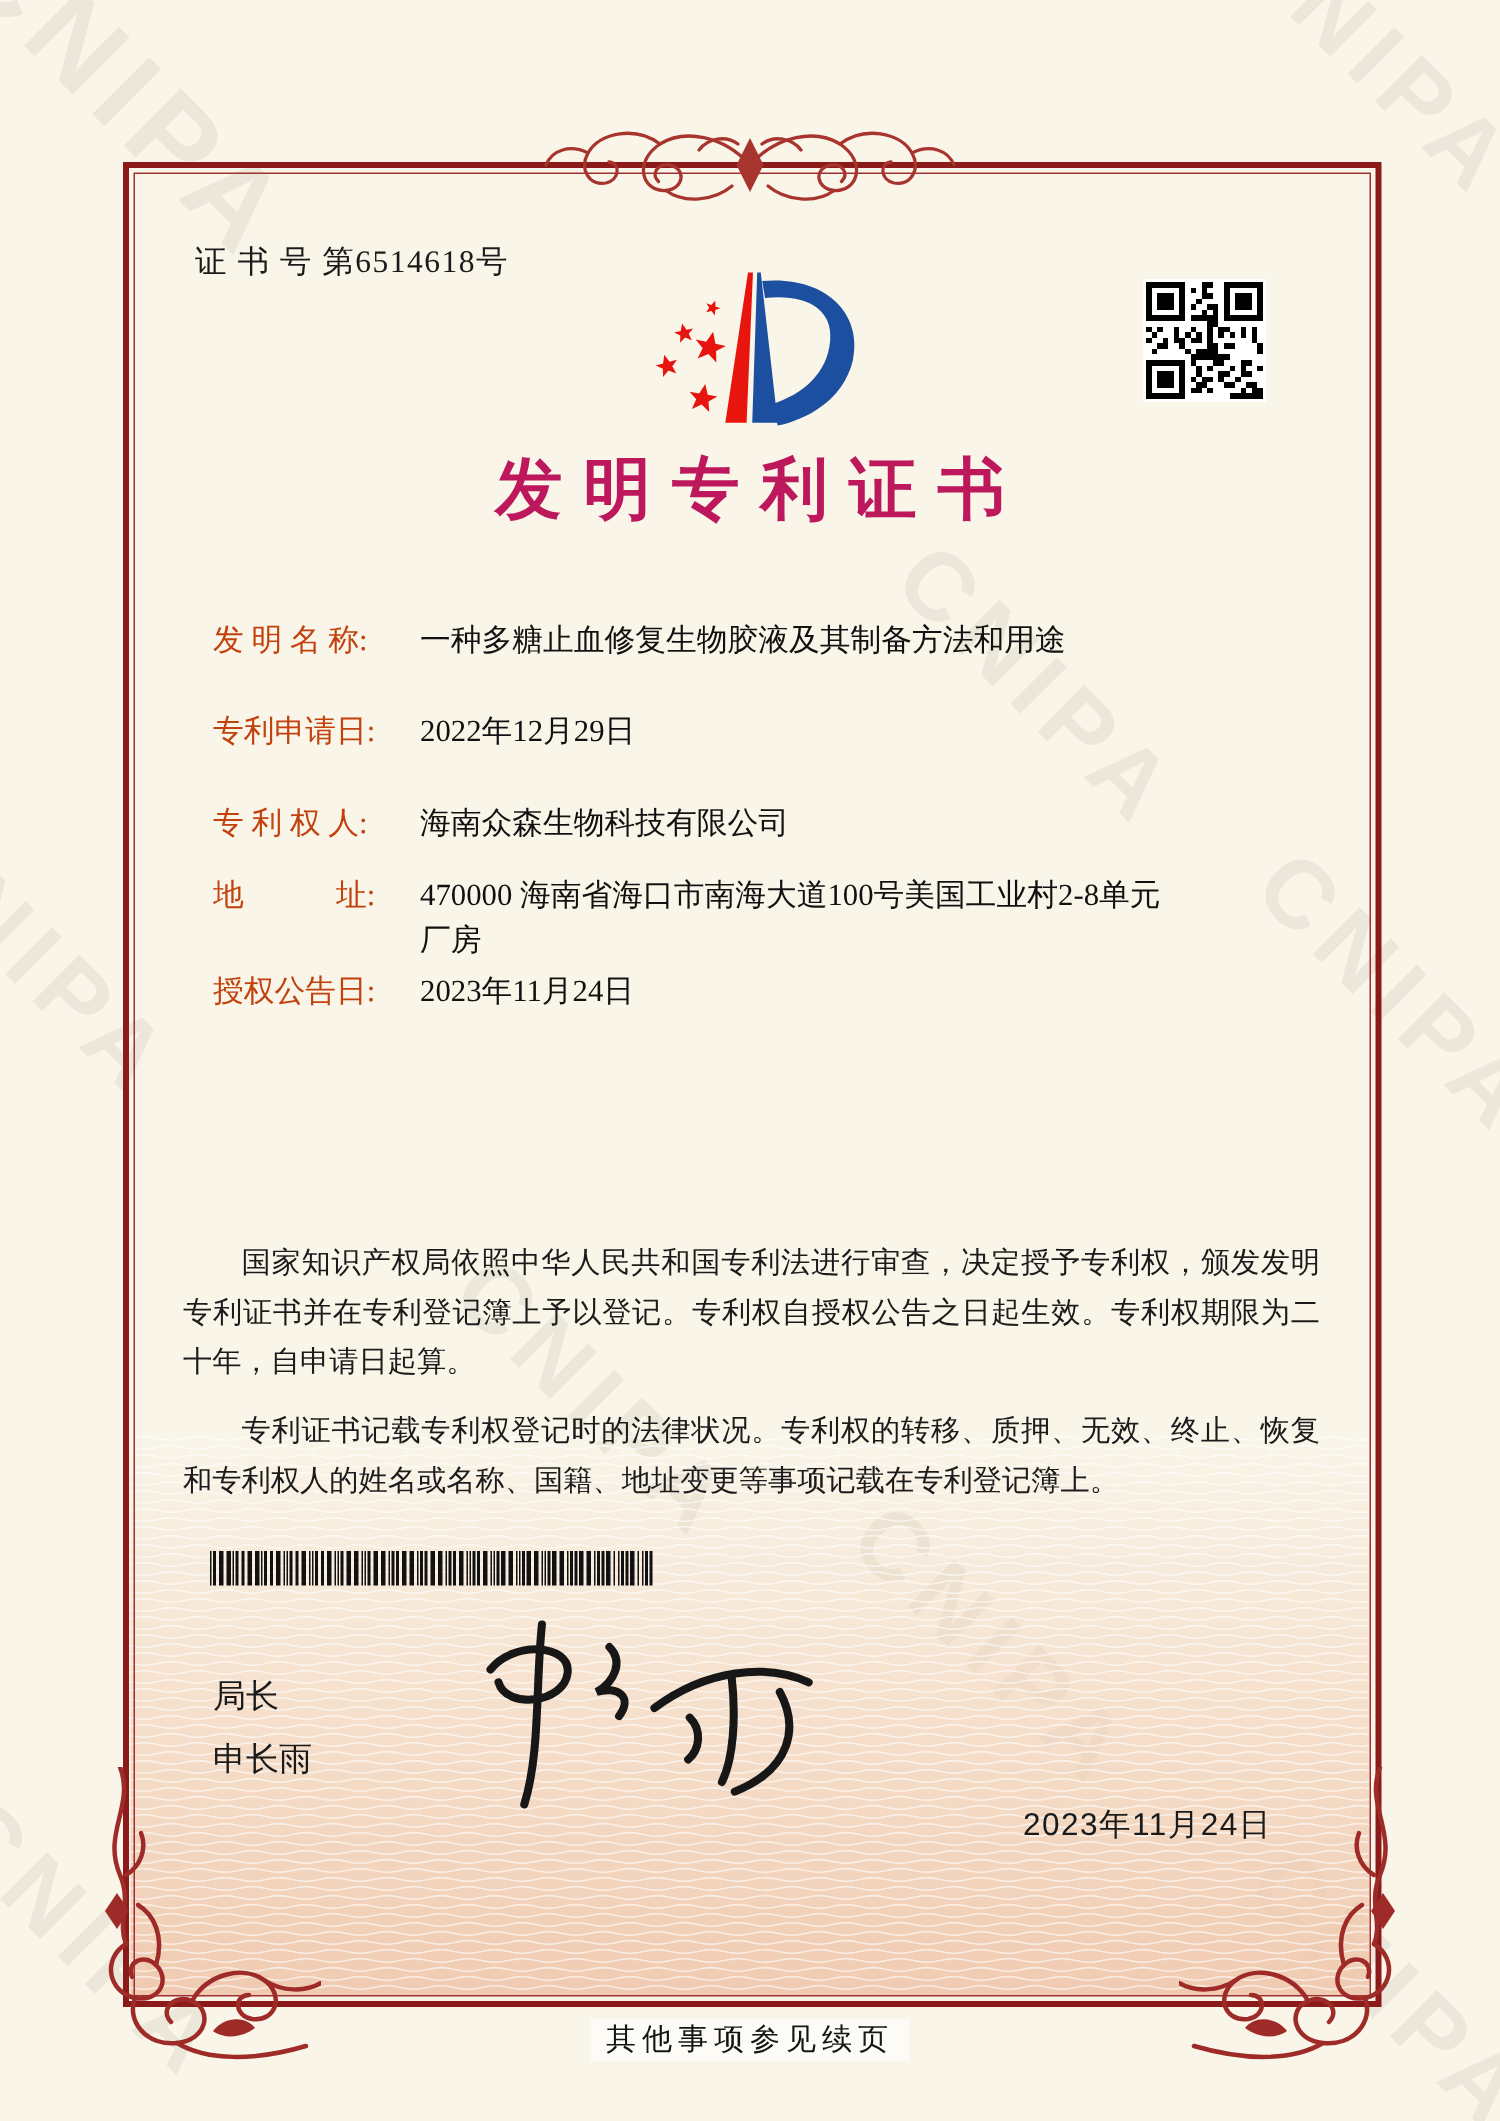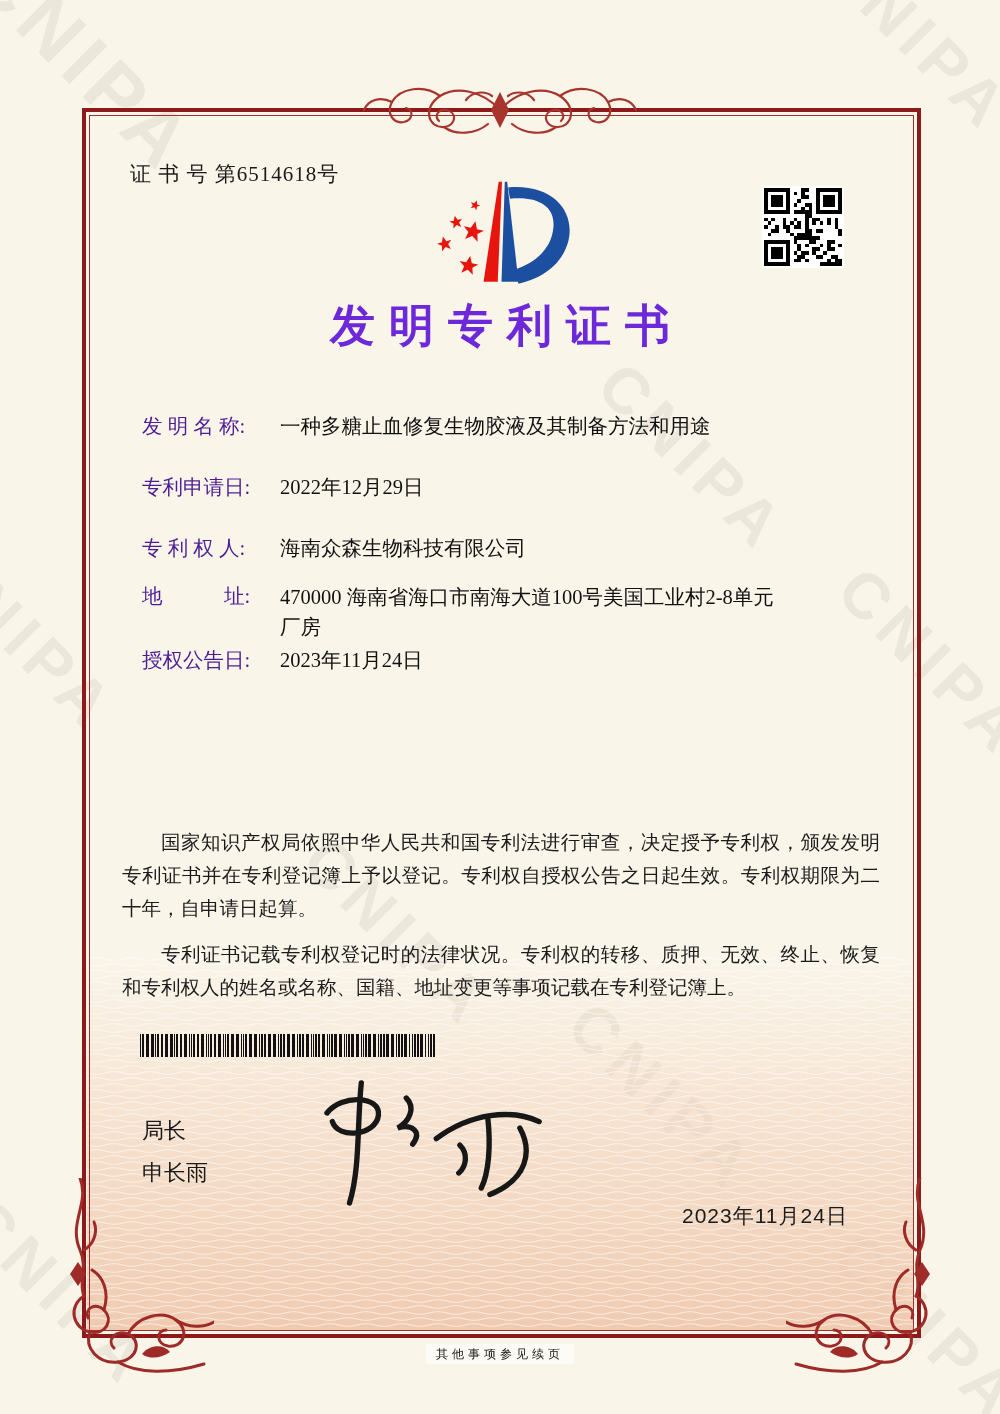--- a/index.html
+++ b/index.html
@@ -36,45 +36,45 @@
   .orn-bl{left:54px;top:1178px;width:160px;height:200px;}
   .orn-br{left:786px;top:1178px;width:160px;height:200px;transform:scaleX(-1);}
   
   .content{position:absolute;inset:0;z-index:2;}
   .cert-no{position:absolute;left:130px;top:160px;font-size:21px;letter-spacing:1px;}
   .logo{position:absolute;left:425px;top:166px;width:170px;height:124px;}
   .qr{position:absolute;left:762px;top:186px;width:78px;height:78px;background:#fff;padding:2px;}
   .qr svg{display:block;width:100%;height:100%;}
   .title{
     position:absolute;left:0;right:0;top:296px;text-align:center;
-    font-size:45px;font-weight:bold;letter-spacing:14px;text-indent:14px;color:#6d28d9;
+    font-size:45px;font-weight:bold;letter-spacing:14px;text-indent:14px;color:#be185d;
   }
   .fields{position:absolute;left:142px;top:412px;width:745px;}
   .frow{position:relative;display:flex;align-items:flex-start;margin-bottom:0;font-size:20.5px;}
-  .flabel{flex:0 0 138px;white-space:pre;color:#4c1d95;}
+  .flabel{flex:0 0 138px;white-space:pre;color:#c2410c;}
   .fvalue{color:#111;}
   .r1{margin-top:0;}
   .rgap{margin-top:33px;}
   .addr-value{width:505px;line-height:30px;}
   .second-pair{position:absolute;left:348px;top:0;display:flex;}
   .second-pair .flabel{flex:0 0 128px;}
   .legal{position:absolute;left:122px;top:826px;width:758px;font-size:19.5px;line-height:33px;text-align:justify;color:#1b1b1b;}
   .legal p{margin:0;text-indent:2em;}
   .legal p + p{margin-top:13px;}
   .barcode{position:absolute;left:140px;top:1034px;width:302px;height:23px;font-size:0;}
   .barcode i{display:inline-block;height:100%;background:#111;}
   .barcode em{display:inline-block;height:100%;}
   .signer-title{position:absolute;left:142px;top:1116px;font-family:"Liberation Sans",sans-serif;font-size:22px;}
   .signer-name{position:absolute;left:142px;top:1158px;font-family:"Liberation Sans",sans-serif;font-size:22px;}
   .signature{position:absolute;left:272px;top:1068px;width:290px;height:150px;}
   .grant-date{position:absolute;left:682px;top:1202px;font-family:"Liberation Sans",sans-serif;font-size:21px;letter-spacing:1px;}
   .page-no{position:absolute;left:82px;width:831px;top:1290px;text-align:center;font-size:17px;letter-spacing:2px;}
   .continuation{
     position:absolute;left:0;right:0;top:1346px;text-align:center;
-    font-size:12px;letter-spacing:4px;color:#141414;
+    font-size:20px;letter-spacing:4px;color:#141414;
   }
   .continuation span{background:rgba(255,255,255,0.55);padding:3px 10px;}
 </style>
 </head>
 <body>
 
 <div class="page">
 
   <span class="wm big" style="left:-55px;top:15px">CNIPA</span>
   <span class="wm" style="left:800px;top:0px">CNIPA</span>

